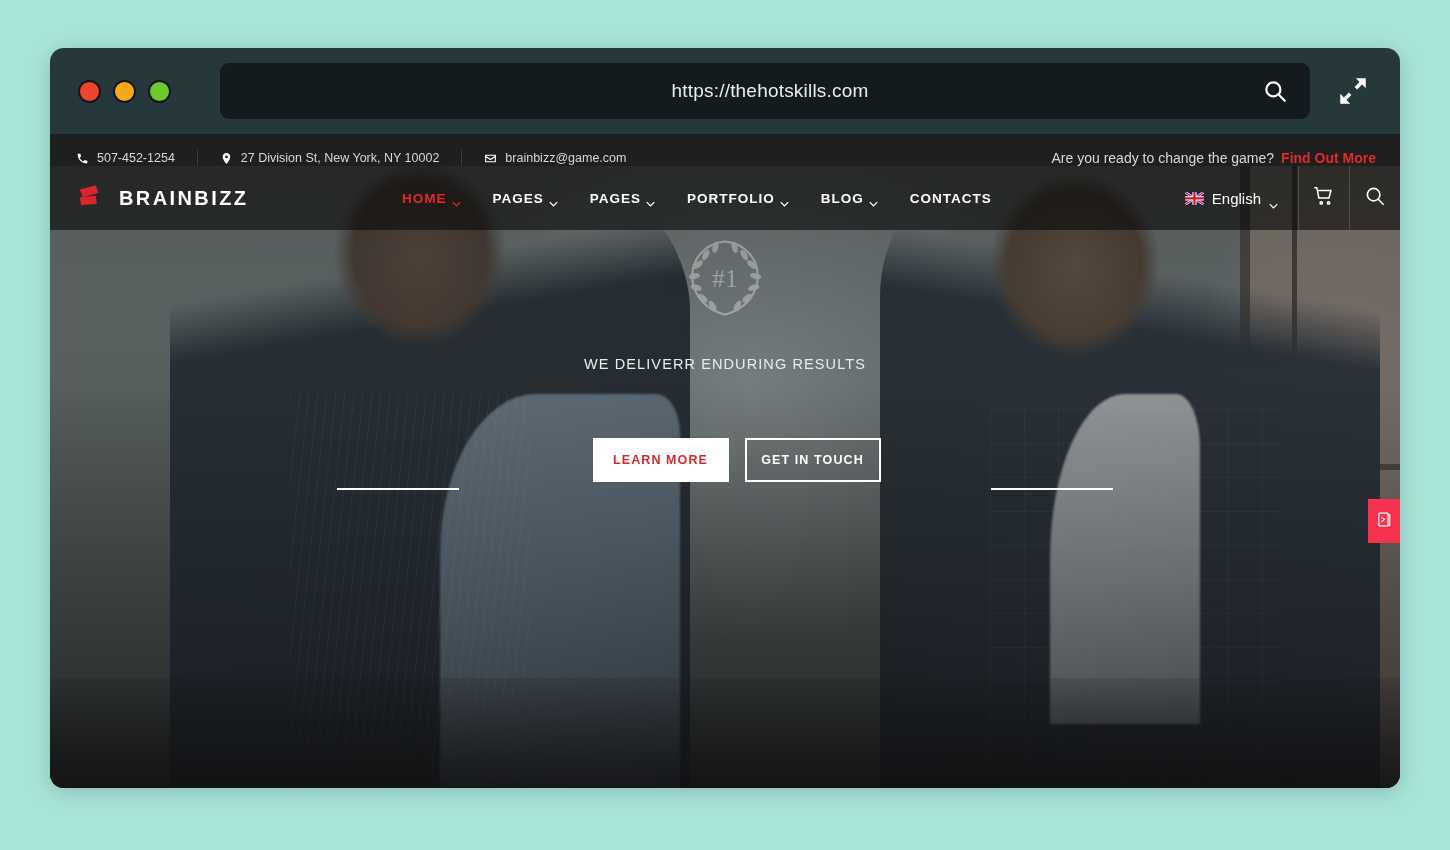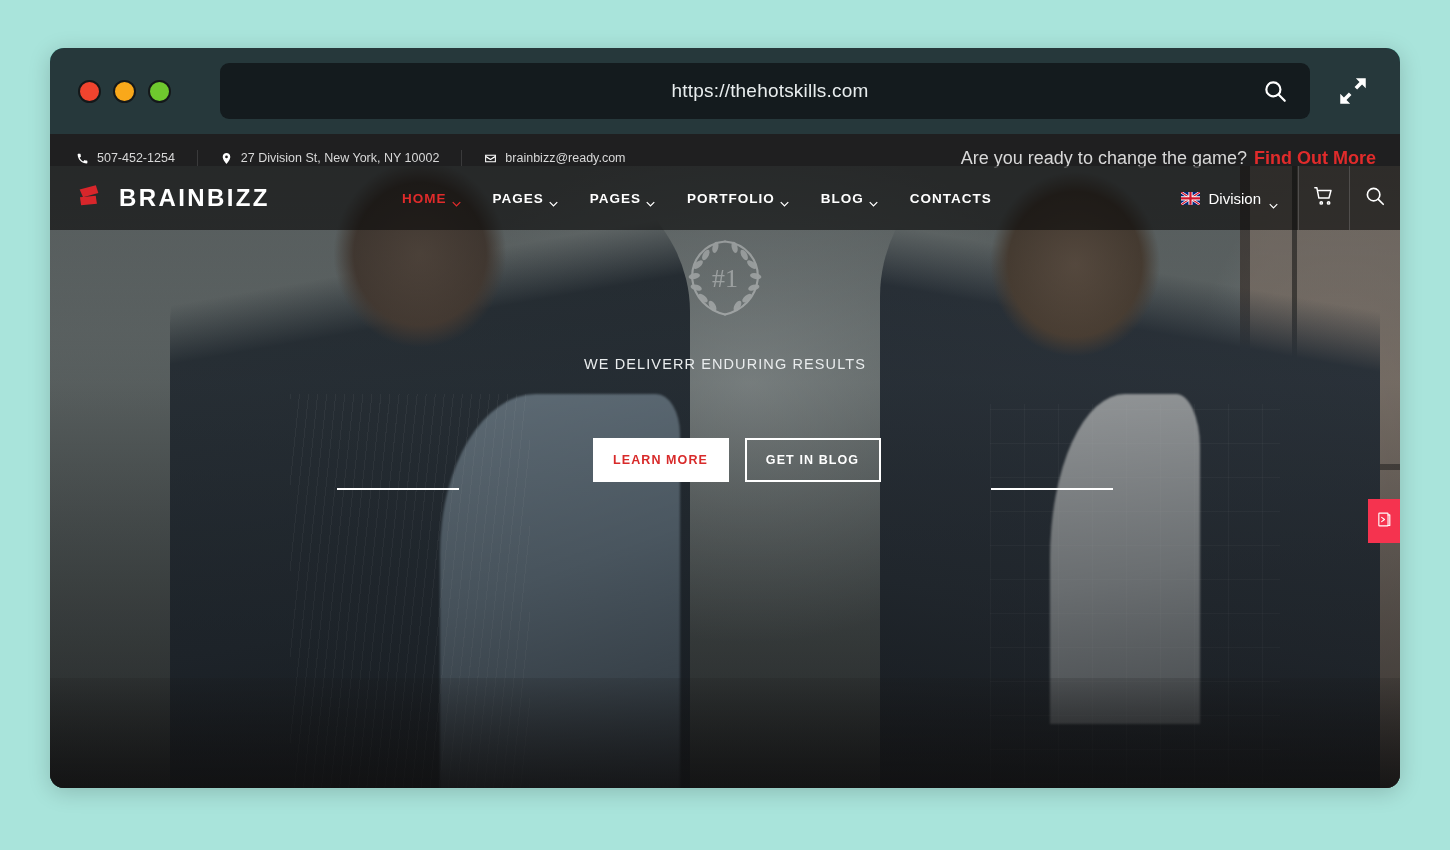--- a/index.html
+++ b/index.html
@@ -79,21 +79,21 @@
     display: flex;
     align-items: center;
     padding: 16px 24px 0 26px;
     font-size: 12.5px;
     color: #d8d8d8;
   }
   .topbar-left { display: flex; align-items: center; }
   .tb-item { display: flex; align-items: center; gap: 8px; white-space: nowrap; }
   .tb-sep { width: 1px; height: 16px; background: #3a3a3b; margin: 0 22px; }
   .tb-icon { width: 13px; height: 13px; display: inline-block; color: #ffffff; }
-  .topbar-right { margin-left: auto; display: flex; align-items: center; gap: 7px; font-size: 18px; }
+  .topbar-right { margin-left: auto; display: flex; align-items: center; gap: 7px; font-size: 14px; }
   .topbar-right .cta { color: #e02b2b; font-weight: bold; }
 
   
   .hero {
     position: absolute;
     inset: 0;
     z-index: 0;
   }
   .hero-photo {
     position: absolute;
@@ -183,21 +183,21 @@
     z-index: 5;
     height: 64px;
     background: rgba(10,10,10,.62);
     display: flex;
     align-items: center;
     padding: 0 0 0 22px;
   }
   .brand { display: flex; align-items: center; gap: 13px; width: 330px; }
   .brand-mark { width: 34px; height: 34px; }
   .brand-name {
-    color: #fff; font-size: 24px; font-weight: bold; letter-spacing: 2.4px;
+    color: #fff; font-size: 20px; font-weight: bold; letter-spacing: 2.4px;
   }
   .menu { display: flex; align-items: center; gap: 32px; flex: 1; justify-content: flex-start; }
   .menu-item {
     display: flex; align-items: center; gap: 5px;
     color: #ffffff; font-size: 13.5px; font-weight: bold; letter-spacing: 1px;
     white-space: nowrap; cursor: pointer;
   }
   .menu-item.active { color: #e02b2b; text-align: right; }
   .caret { width: 9px; height: 6px; }
 
@@ -322,21 +322,21 @@
           <span>27 Division St, New York, NY 10002</span>
         </div>
         <div class="tb-sep"></div>
         <div class="tb-item">
           <span class="tb-icon">
             <svg viewBox="0 0 24 24" fill="#ffffff">
                 <path d="M2 5h20v14H2z" opacity=".0"></path>
                 <path d="M2 5h20v14H2V5zm2 2v.5l8 5 8-5V7H4zm16 3.1-7.4 4.6a1 1 0 0 1-1.2 0L4 10.1V17h16v-6.9z"></path>
               </svg>
           </span>
-          <span>brainbizz@ready.com</span>
+          <span>brainbizz@game.com</span>
         </div>
       </div>
       <div class="topbar-right">
         <span>Are you ready to change the game?</span>
         <span class="cta">Find Out More</span>
       </div>
     </div>
 
     <div class="navbar">
       <div class="brand">
@@ -399,21 +399,21 @@
         <div class="lang">
           <span class="flag">
             <svg viewBox="0 0 60 40">
               <rect width="60" height="40" fill="#00247d"></rect>
               <path d="M0,0 60,40 M60,0 0,40" stroke="#fff" stroke-width="8"></path>
               <path d="M0,0 60,40 M60,0 0,40" stroke="#cf142b" stroke-width="4"></path>
               <path d="M30,0 v40 M0,20 h60" stroke="#fff" stroke-width="13"></path>
               <path d="M30,0 v40 M0,20 h60" stroke="#cf142b" stroke-width="7"></path>
             </svg>
           </span>
-          <span>Division</span>
+          <span>English</span>
           <span class="caret">
             <svg viewBox="0 0 12 8" fill="none" stroke="#ffffff" stroke-width="1.6">
                 <path d="M1 1.5 6 6.5 11 1.5"></path>
               </svg>
           </span>
         </div>
         <div class="nav-divider"></div>
         <div class="nav-icon-btn">
           <span>
             <svg viewBox="0 0 24 24" fill="none" stroke="#ffffff" stroke-width="1.6" stroke-linecap="round" stroke-linejoin="round">
@@ -467,21 +467,21 @@
 
       <div class="headline-wrap">
         <h1 class="headline">
         </h1>
         <span class="rule left"></span>
         <span class="rule right"></span>
       </div>
 
       <div class="hero-buttons">
         <div class="btn btn-primary">LEARN MORE</div>
-        <div class="btn btn-ghost">GET IN BLOG</div>
+        <div class="btn btn-ghost">GET IN TOUCH</div>
       </div>
     </div>
 
     <div class="side-tab">
       <span>
         <svg viewBox="0 0 24 24" fill="none" stroke="#ffffff" stroke-width="1.6" stroke-linecap="round" stroke-linejoin="round">
           <rect x="4" y="3" width="13" height="18" rx="1"></rect>
           <path d="M17 5.5h2.5v15H17"></path>
           <path d="M8 9l4 3-4 3"></path>
         </svg>

